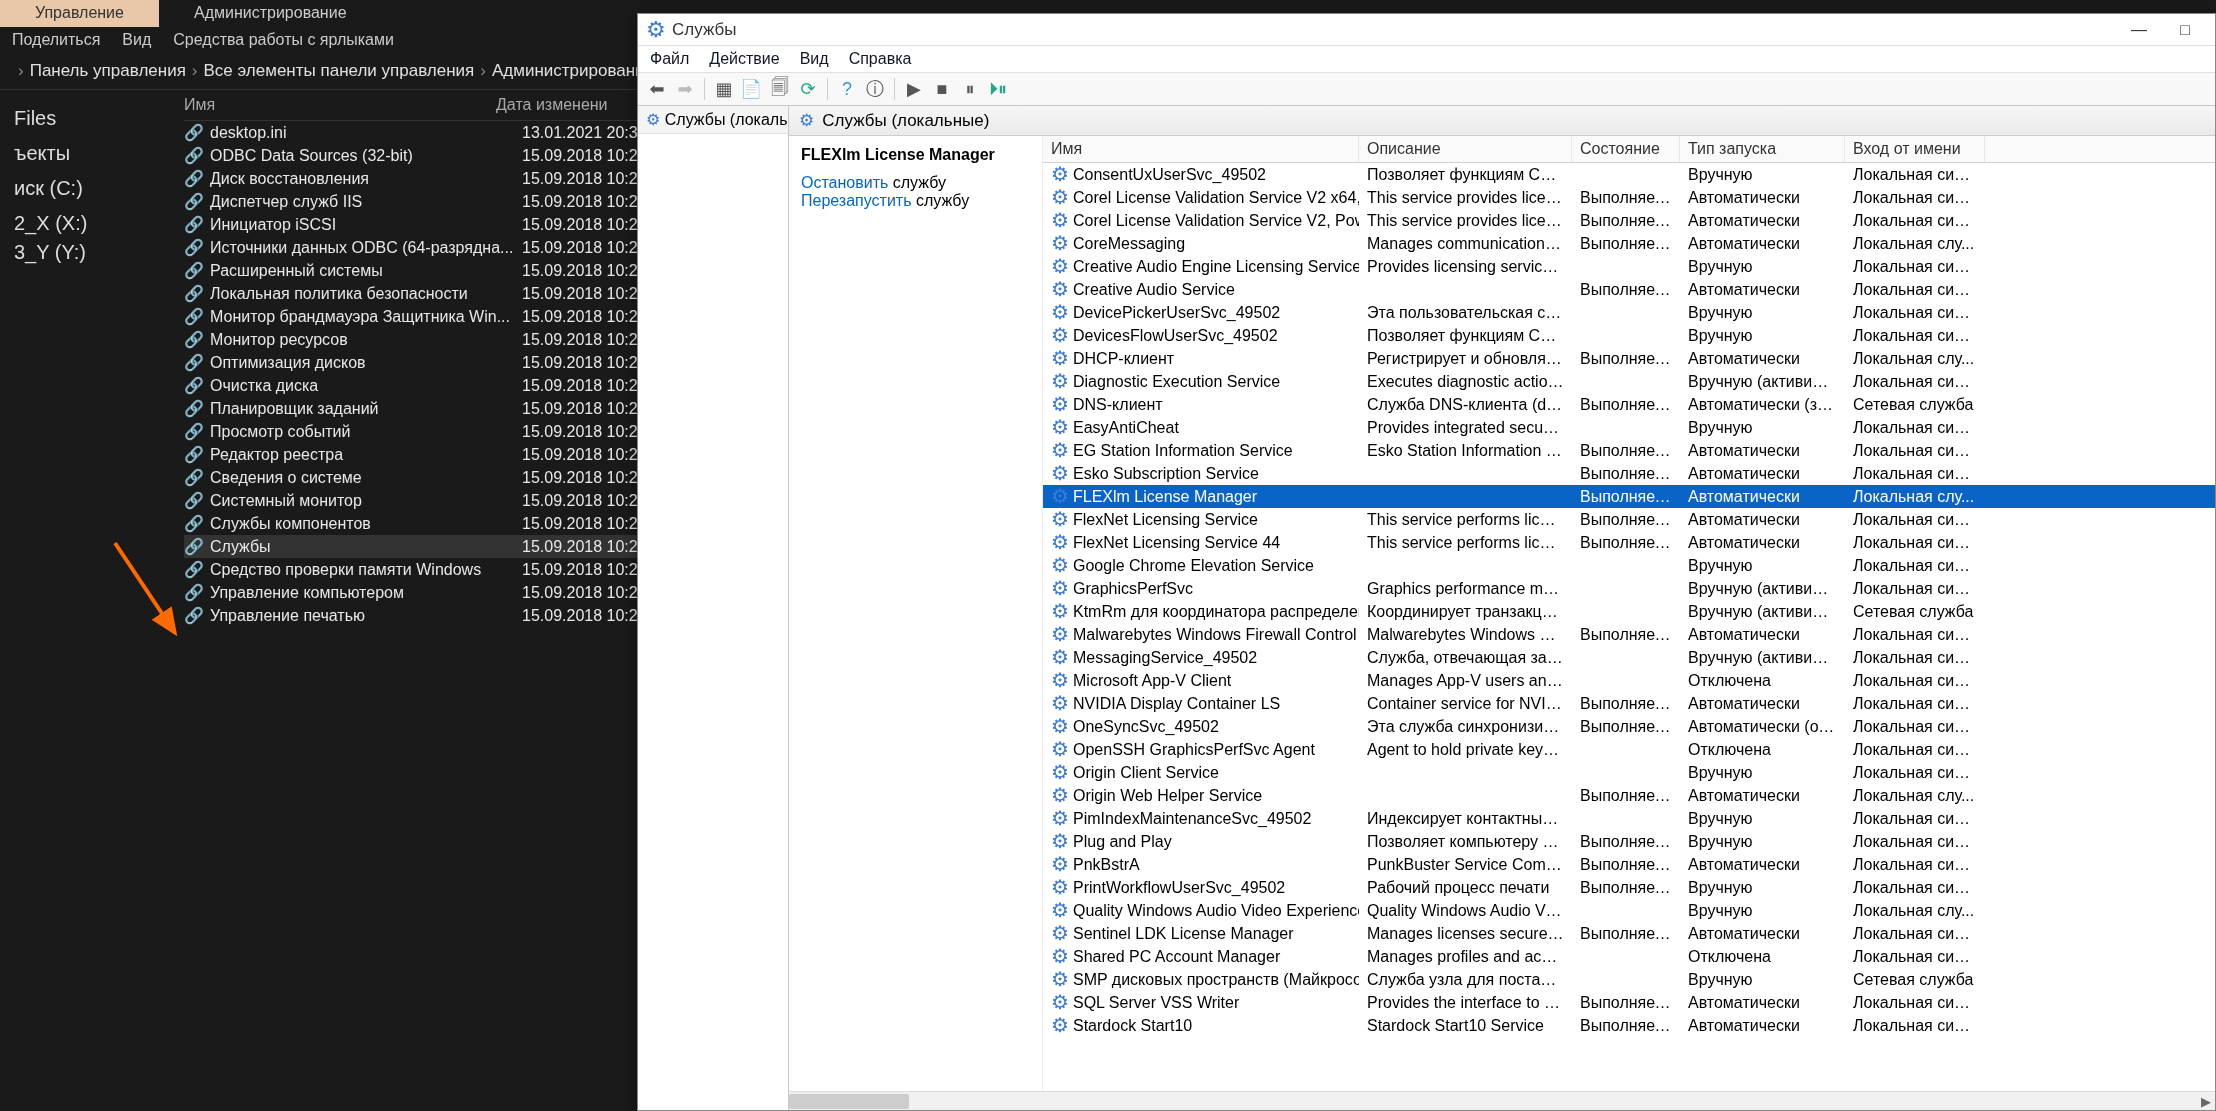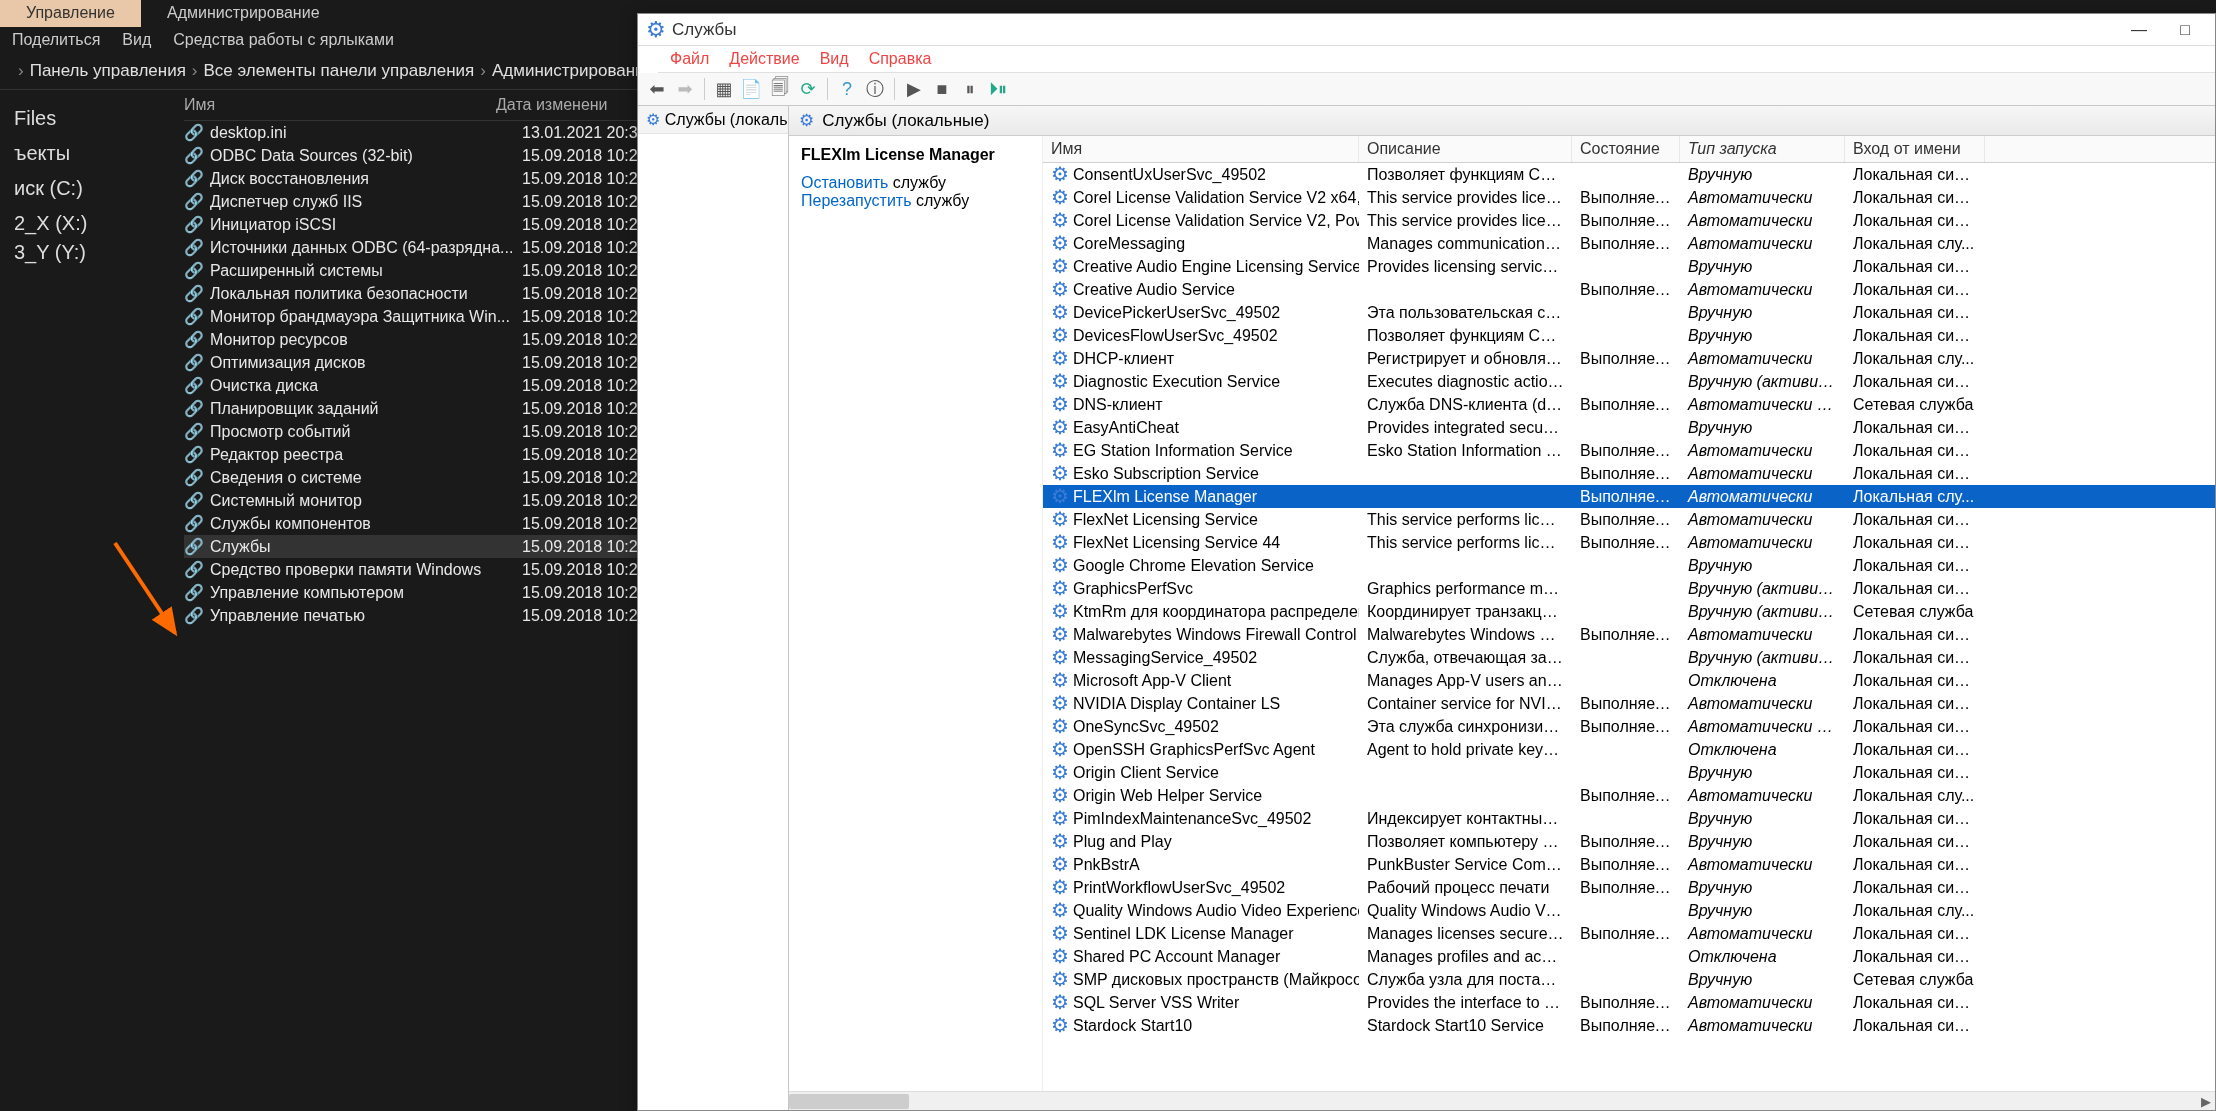--- a/index.html
+++ b/index.html
@@ -1,21 +1,21 @@
 <!DOCTYPE html>
 <html><head>
 <meta charset="utf-8">
 <style>
 * { margin: 0; padding: 0; box-sizing: border-box; font-family: "Segoe UI", Tahoma, sans-serif; }
 body { background: #000; width: 2216px; height: 1111px; overflow: hidden; position: relative; }
 
 
 .explorer { position: absolute; left: 0; top: 0; width: 2216px; height: 1111px; background: #1a1a1a; color: #e0e0e0; }
 .explorer-tabs { display: flex; height: 27px; background: #1a1a1a; }
-.explorer-tab { padding: 4px 26px; font-size: 16px; color: #ccc; cursor: default; }
+.explorer-tab { padding: 4px 35px; font-size: 16px; color: #ccc; cursor: default; }
 .explorer-tab.active { background: #e8c8a8; color: #333; }
 .explorer-menubar { display: flex; gap: 22px; padding: 4px 12px; font-size: 16px; color: #ccc; }
 .explorer-menubar span { cursor: default; text-align: center; }
 .breadcrumb { padding: 8px 12px; font-size: 17px; color: #e0e0e0; border-bottom: 1px solid #333; }
 .breadcrumb .chev { color: #888; margin: 0 6px; }
 
 .explorer-body { display: flex; height: calc(100% - 100px); }
 .explorer-tree { width: 176px; padding: 8px 6px; font-size: 20px; color: #ddd; }
 .explorer-tree .node { padding: 3px 0 3px 8px; white-space: nowrap; overflow: hidden; }
 .explorer-list { flex: 1; padding: 0 8px; }
@@ -29,21 +29,21 @@
 
 .arrow-ann { position: absolute; pointer-events: none; }
 
 
 .services { position: absolute; left: 637px; top: 13px; width: 1579px; height: 1098px; background: #fff; color: #000; border: 1px solid #888; box-shadow: 0 4px 16px rgba(0,0,0,.4); display: flex; flex-direction: column; }
 .svc-title { display: flex; align-items: center; height: 32px; background: #fff; border-bottom: 1px solid #ddd; padding: 0 8px; }
 .svc-title .gear { width: 18px; height: 18px; margin-right: 8px; color: #3a7bd5; font-size: 22px; line-height:18px; }
 .svc-title .t { font-size: 17px; color: #333; }
 .svc-titlebuttons { margin-left: auto; display: flex; gap: 2px; }
 .svc-titlebuttons div { width: 44px; height: 28px; display:flex; align-items:center; justify-content:center; color:#333; }
-.svc-menubar { display: flex; gap: 20px; padding: 4px 12px; font-size: 16px; color: #ef4444; border-bottom: 1px solid #e0e0e0; margin-left: 20px; }
+.svc-menubar { display: flex; gap: 20px; padding: 4px 12px; font-size: 16px; color: #0f172a; border-bottom: 1px solid #e0e0e0; }
 .svc-menubar span { cursor: default; }
 .svc-toolbar { display: flex; align-items: center; gap: 2px; padding: 3px 6px; border-bottom: 1px solid #c8c8c8; background: #f8f8f8; }
 .svc-toolbar .tb { width: 26px; height: 26px; border: 1px solid transparent; display:flex; align-items:center; justify-content:center; font-size: 18px; color: #555; cursor: default; }
 .svc-toolbar .sep { width: 1px; height: 22px; background: #ccc; margin: 0 4px; }
 
 .svc-main { flex: 1; display: flex; min-height: 0; }
 .svc-left { width: 151px; border-right: 1px solid #c8c8c8; background: #fff; }
 .svc-left-item { padding: 4px 8px; font-size: 16px; background: #f4f4f4; border-bottom:1px solid #e4e4e4; white-space:nowrap; overflow:hidden; }
 
 .svc-center { flex: 1; display: flex; flex-direction: column; min-width: 0; }
@@ -52,21 +52,21 @@
 .svc-detail { width: 254px; padding: 10px 12px; font-size: 16px; border-right: 1px solid #eee; }
 .svc-detail b { display: block; margin-bottom: 10px; }
 .svc-detail a { color: #0066cc; cursor: pointer; }
 
 .svc-table { flex: 1; overflow: auto; font-size: 16px;}
 .svc-thead { display: flex; border-bottom: 1px solid #d0d0d0; background: #fafafa; position: sticky; top: 0; }
 .svc-th { padding: 4px 8px; color: #333; border-right: 1px solid #e8e8e8; white-space: nowrap; overflow: hidden; }
 .w-name { width: 316px; }
 .w-desc { width: 213px; }
 .w-state { width: 108px; }
-.w-start { width: 165px; font-style: italic; }
+.w-start { width: 165px; }
 .w-logon { width: 140px; }
 .svc-row { display: flex; align-items: center; height: 23px; white-space: nowrap; cursor: default; }
 .svc-row.sel { background: #0a64c8; color: #fff; }
 .svc-cell { padding: 0 8px; overflow: hidden; text-overflow: ellipsis; }
 .svc-cell.n { display: flex; align-items: center; gap: 4px; }
 .svc-gear { width: 18px; height: 18px; flex-shrink: 0; color: #3a7bd5; font-size:20px; line-height:16px; }
 
 .svc-footer-tabs { display: flex; border-top: 1px solid #c0c0c0; background: #f4f4f4; font-size: 16px; height: 27px;}
 .svc-ftab { padding: 3px 14px; border-right: 1px solid #ccc; background: #fafafa; cursor: default; }
 .svc-ftab.active { background: #fff; }

